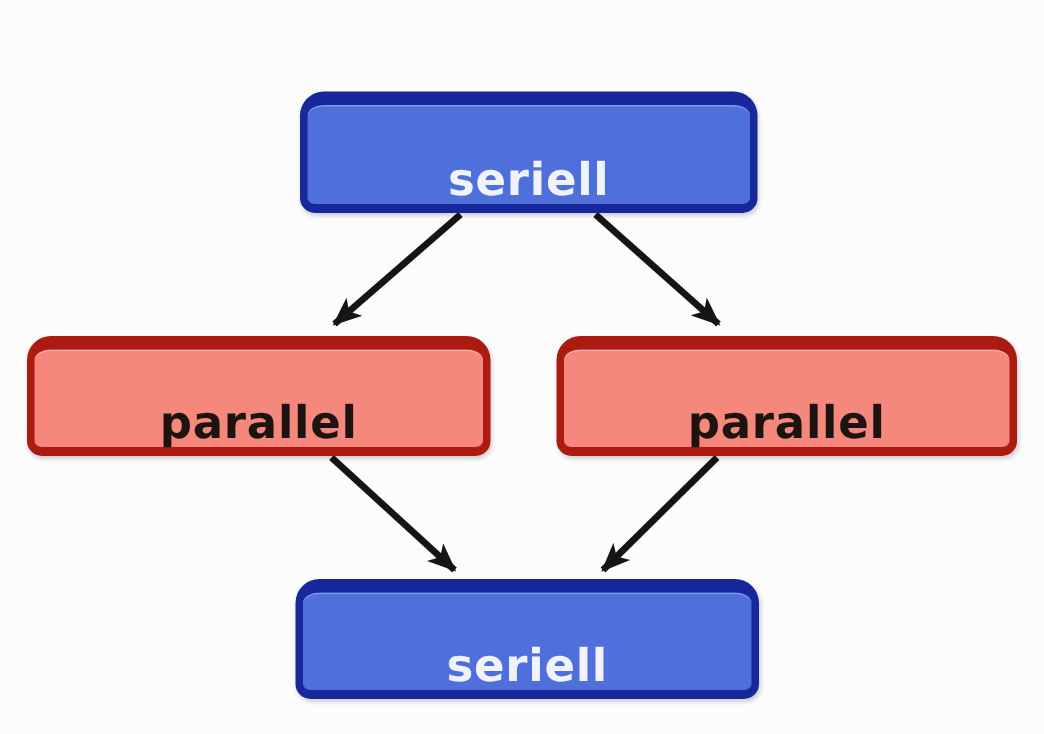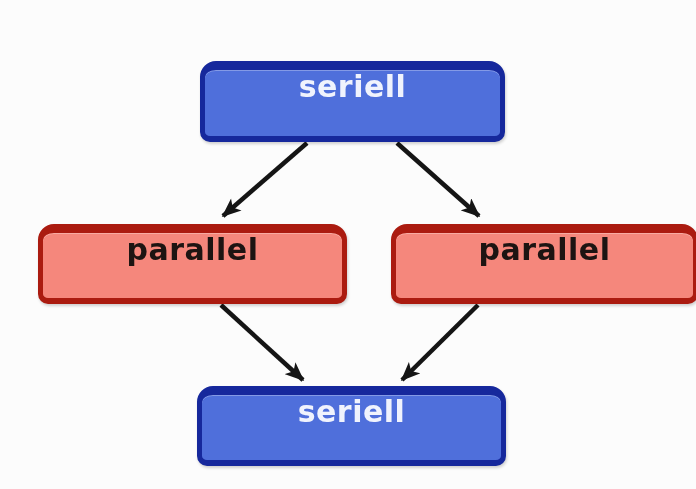--- a/index.html
+++ b/index.html
@@ -22,21 +22,21 @@
     left: 0;
     top: 0;
     width: 696px;
     height: 489px;
     pointer-events: none;
   }
   .node {
     position: absolute;
     box-sizing: border-box;
     display: flex;
-    align-items: flex-start;
+    align-items: flex-end;
     justify-content: center;
     border-style: solid;
     border-width: 9px 5px 6px 5px;
     border-radius: 16px 16px 10px 10px;
     box-shadow: 1px 2px 3px rgba(0,0,0,0.18), inset 0 1px 0 rgba(255,255,255,0.3);
   }
   .node .label {
     font-size: 30px;
     font-weight: 600;
     letter-spacing: 0.5px;
@@ -46,21 +46,20 @@
   .node.serial {
     background: var(--serial-fill, #4f6fdb);
     border-color: var(--serial-border, #16289c);
   }
   .node.serial .label {
     color: var(--serial-text, #f0f3fd);
   }
   .node.parallel {
     background: var(--parallel-fill, #f5877c);
     border-color: var(--parallel-border, #ab1b10);
-    margin-left: 20px;
   }
   .node.parallel .label {
     color: var(--parallel-text, #1d1412);
   }
   .node-seriell-top    { left: 200px; top: 61px;  width: 305px; height: 81px; }
   .node-parallel-left  { left: 18px;  top: 224px; width: 309px; height: 80px; }
   .node-parallel-right { left: 371px; top: 224px; width: 307px; height: 80px; }
   .node-seriell-bottom { left: 197px; top: 386px; width: 309px; height: 80px; }
   .edge {
     stroke: var(--arrow, #151515);

